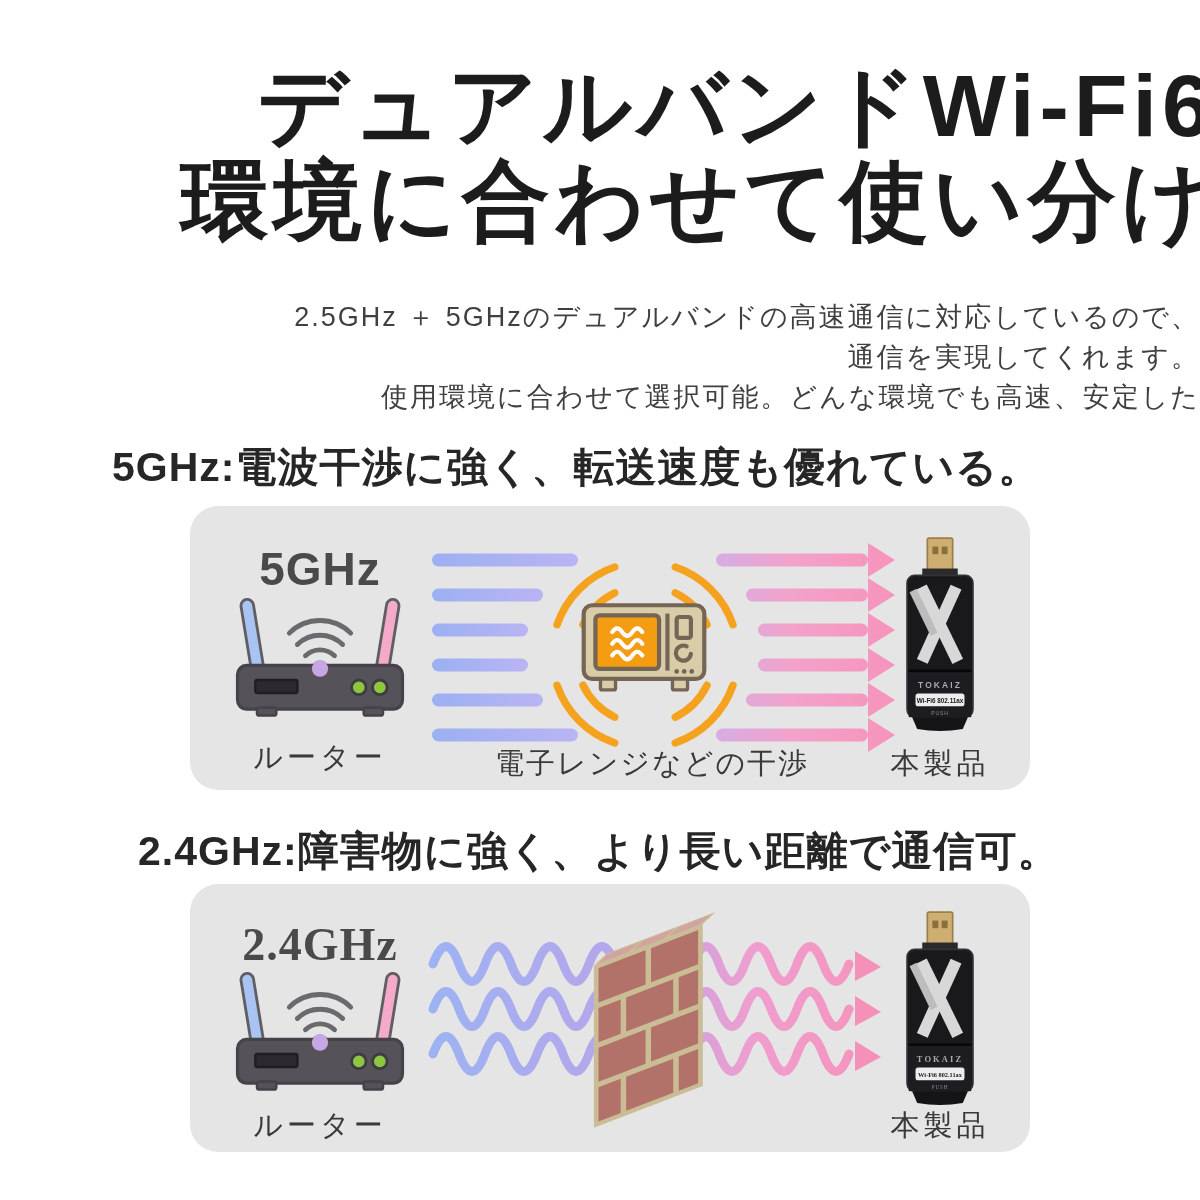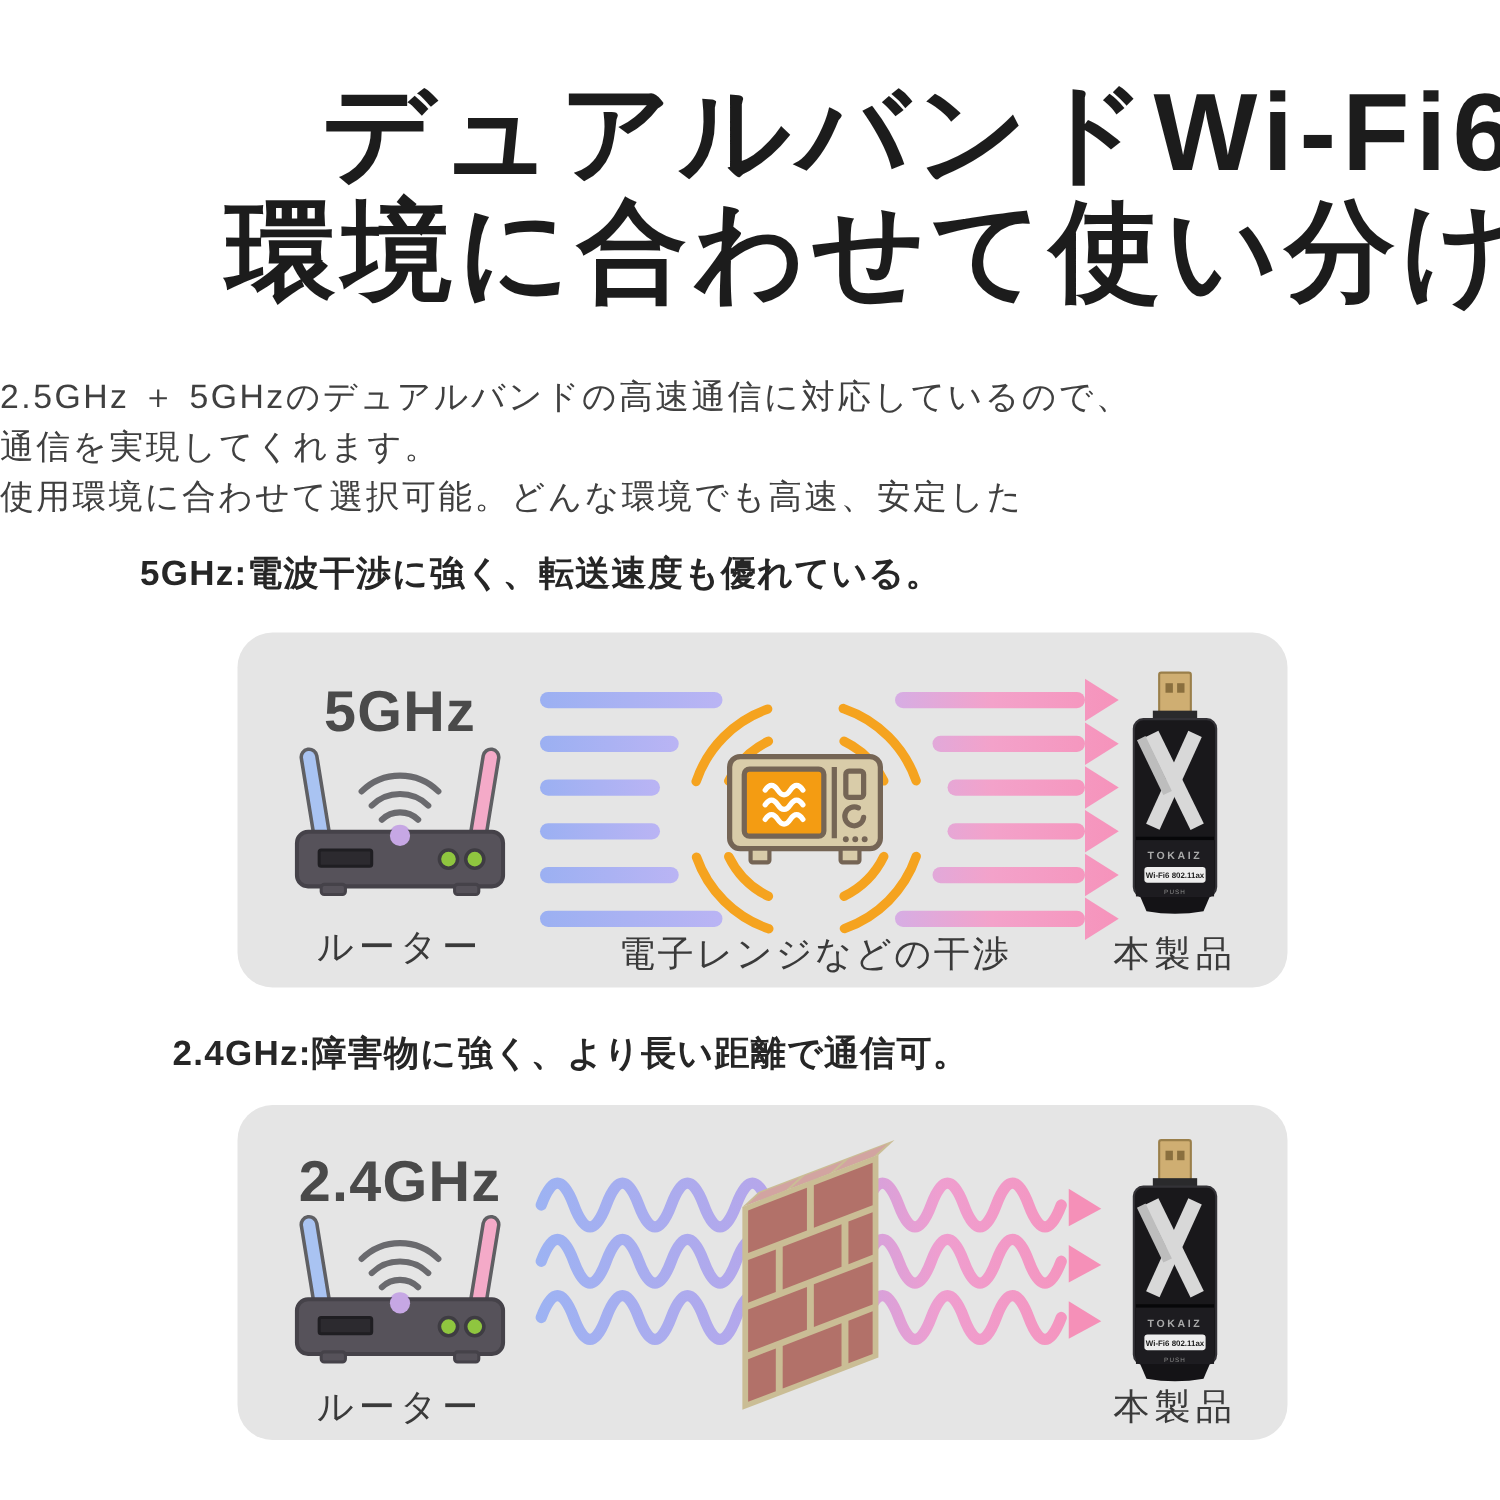--- a/index.html
+++ b/index.html
@@ -11,37 +11,37 @@
     font-family:"Liberation Sans","DejaVu Sans",sans-serif;
   }
   .title{
     position:absolute;top:58px;left:16px;width:1200px;
     text-align:right;
     font-size:88px;font-weight:700;color:#1c1c1c;
     letter-spacing:5px;line-height:1.08;
   }
   .intro{
     position:absolute;top:298px;left:0;width:1200px;
-    text-align:left;
+    text-align:right;
     font-size:27px;color:#404040;
     letter-spacing:2px;line-height:1.48;
   }
   .sec-heading{
     position:absolute;left:112px;width:1010px;
-    font-size:28px;font-weight:800;color:#262626;letter-spacing:1px;
+    font-size:41px;font-weight:800;color:#262626;letter-spacing:1px;
     white-space:nowrap;
   }
   .sec-heading.h1{top:440px;}
   .sec-heading.h2{top:824px;margin-left:26px;}
   .panel{
     position:absolute;left:190px;width:840px;
     background:#e5e5e5;border-radius:28px;
   }
   .panel.p1{top:506px;height:284px;}
-  .panel.p2{top:884px;height:268px;}
+  .panel.p2{top:884px;height:268px;font-family:Liberation Serif, serif;}
   .band-label{
     position:absolute;text-align:center;
     font-size:46px;font-weight:700;color:#4a4a4a;letter-spacing:1px;
   }
   .item-label{
     position:absolute;text-align:center;
     font-size:29px;color:#3a3a3a;letter-spacing:4px;
     white-space:nowrap;
   }
   .abs{position:absolute;}

